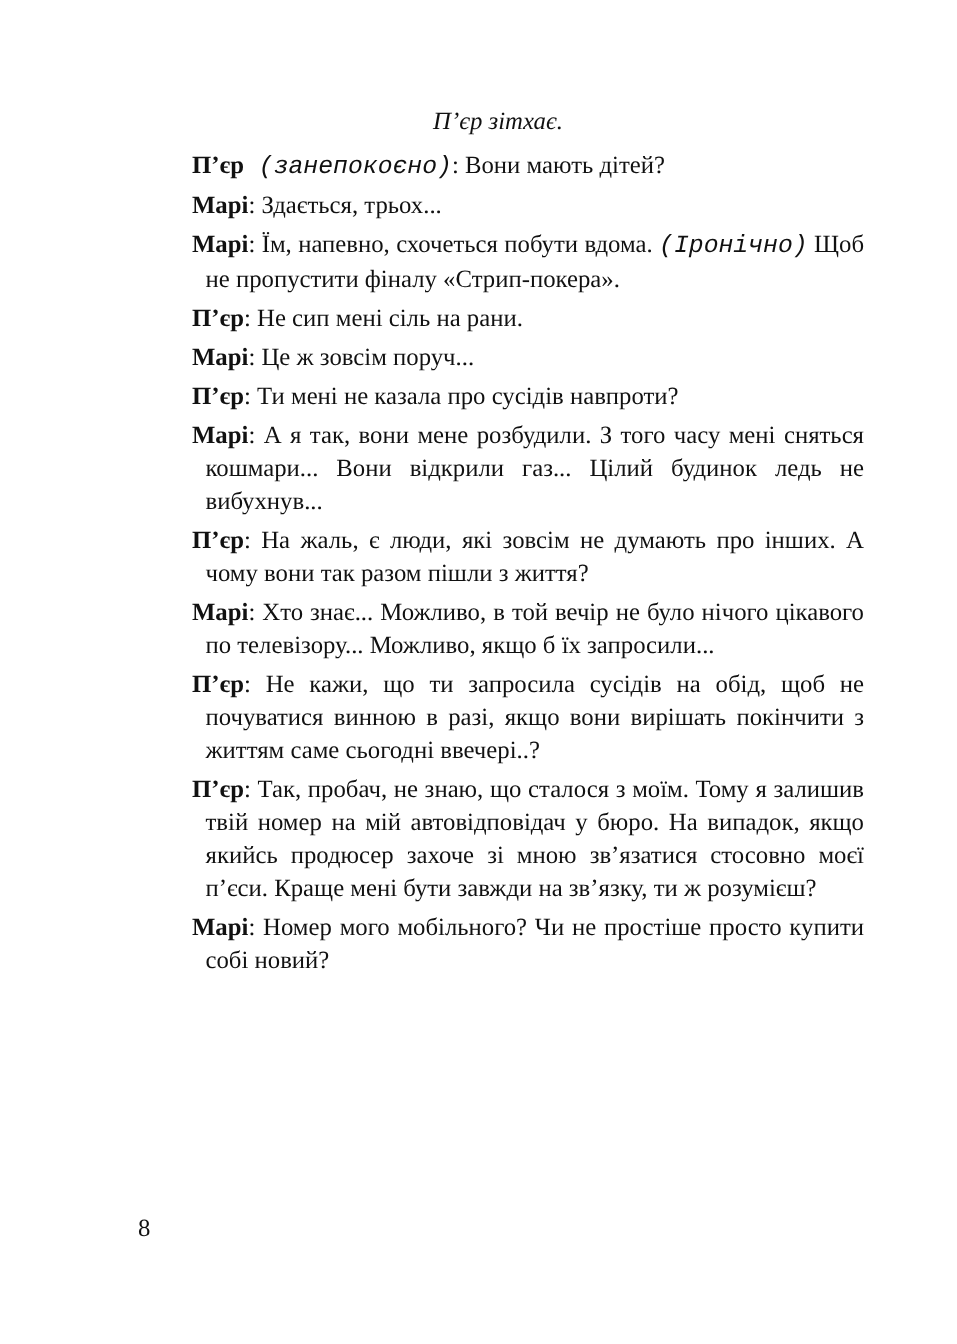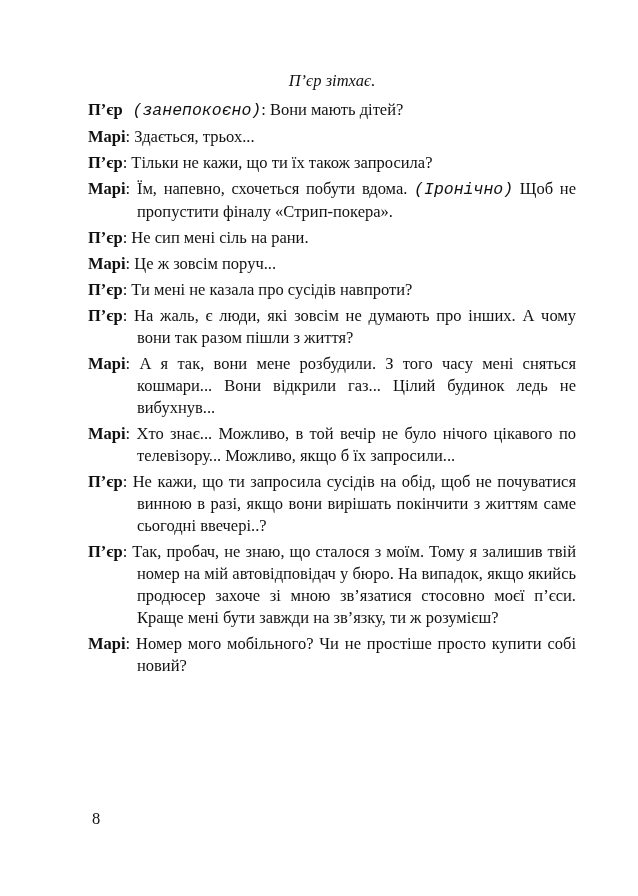--- a/index.html
+++ b/index.html
@@ -40,20 +40,21 @@
   .line {
     margin: 0 0 4px 0;
     padding-left: 49px;
     text-indent: -49px;
     text-align: justify;
     font-size: 16.5px;
     line-height: 22px;
   }
   .speaker {
     font-weight: bold;
+    margin-left: 40px;
   }
   .italic {
     font-style: italic;
     font-family: Liberation Mono, monospace;
   }
   .page-number {
     position: absolute;
     left: 92px;
     top: 808px;
     font-size: 16.5px;
@@ -62,27 +63,26 @@
 </style>
 </head>
 <body>
 
 <div class="page">
   <div class="content">
     <p class="stage-direction">П’єр зітхає.</p>
     <div class="dialogue-list">
         <p class="line"><span class="speaker">П’єр</span><span class="italic"> (занепокоєно)</span>: <span>Вони мають дітей?</span></p>
         <p class="line"><span class="speaker">Марі</span>: <span>Здається, трьох...</span></p>
-        <p class="line"><span class="speaker">П’єр</span>: <span>Тільки не кажи, що ти їх також запросила?</span></p>
         <p class="line"><span class="speaker">Марі</span>: <span>Їм, напевно, схочеться побути вдома. </span><span class="italic">(Іронічно)</span><span> Щоб не пропустити фіналу «Стрип-покера».</span></p>
         <p class="line"><span class="speaker">П’єр</span>: <span>Не сип мені сіль на рани.</span></p>
         <p class="line"><span class="speaker">Марі</span>: <span>Це ж зовсім поруч...</span></p>
         <p class="line"><span class="speaker">П’єр</span>: <span>Ти мені не казала про сусідів навпроти?</span></p>
+        <p class="line"><span class="speaker">Марі</span>: <span>А я так, вони мене розбудили. З того часу мені сняться кошмари... Вони відкрили газ... Цілий будинок ледь не вибухнув...</span></p>
         <p class="line"><span class="speaker">П’єр</span>: <span>На жаль, є люди, які зовсім не думають про інших. А чому вони так разом пішли з життя?</span></p>
-        <p class="line"><span class="speaker">Марі</span>: <span>А я так, вони мене розбудили. З того часу мені сняться кошмари... Вони відкрили газ... Цілий будинок ледь не вибухнув...</span></p>
         <p class="line"><span class="speaker">Марі</span>: <span>Хто знає... Можливо, в той вечір не було нічого цікавого по телевізору... Можливо, якщо б їх запросили...</span></p>
         <p class="line"><span class="speaker">П’єр</span>: <span>Не кажи, що ти запросила сусідів на обід, щоб не почуватися винною в разі, якщо вони вирішать покінчити з життям саме сьогодні ввечері..?</span></p>
         <p class="line"><span class="speaker">П’єр</span>: <span>Так, пробач, не знаю, що сталося з моїм. Тому я залишив твій номер на мій автовідповідач у бюро. На випадок, якщо якийсь продюсер захоче зі мною зв’язатися стосовно моєї п’єси. Краще мені бути завжди на зв’язку, ти ж розумієш?</span></p>
         <p class="line"><span class="speaker">Марі</span>: <span>Номер мого мобільного? Чи не простіше просто купити собі новий?</span></p>
       </div>
   </div>
   <div class="page-number">8</div>
 </div>
 
 </body></html>

